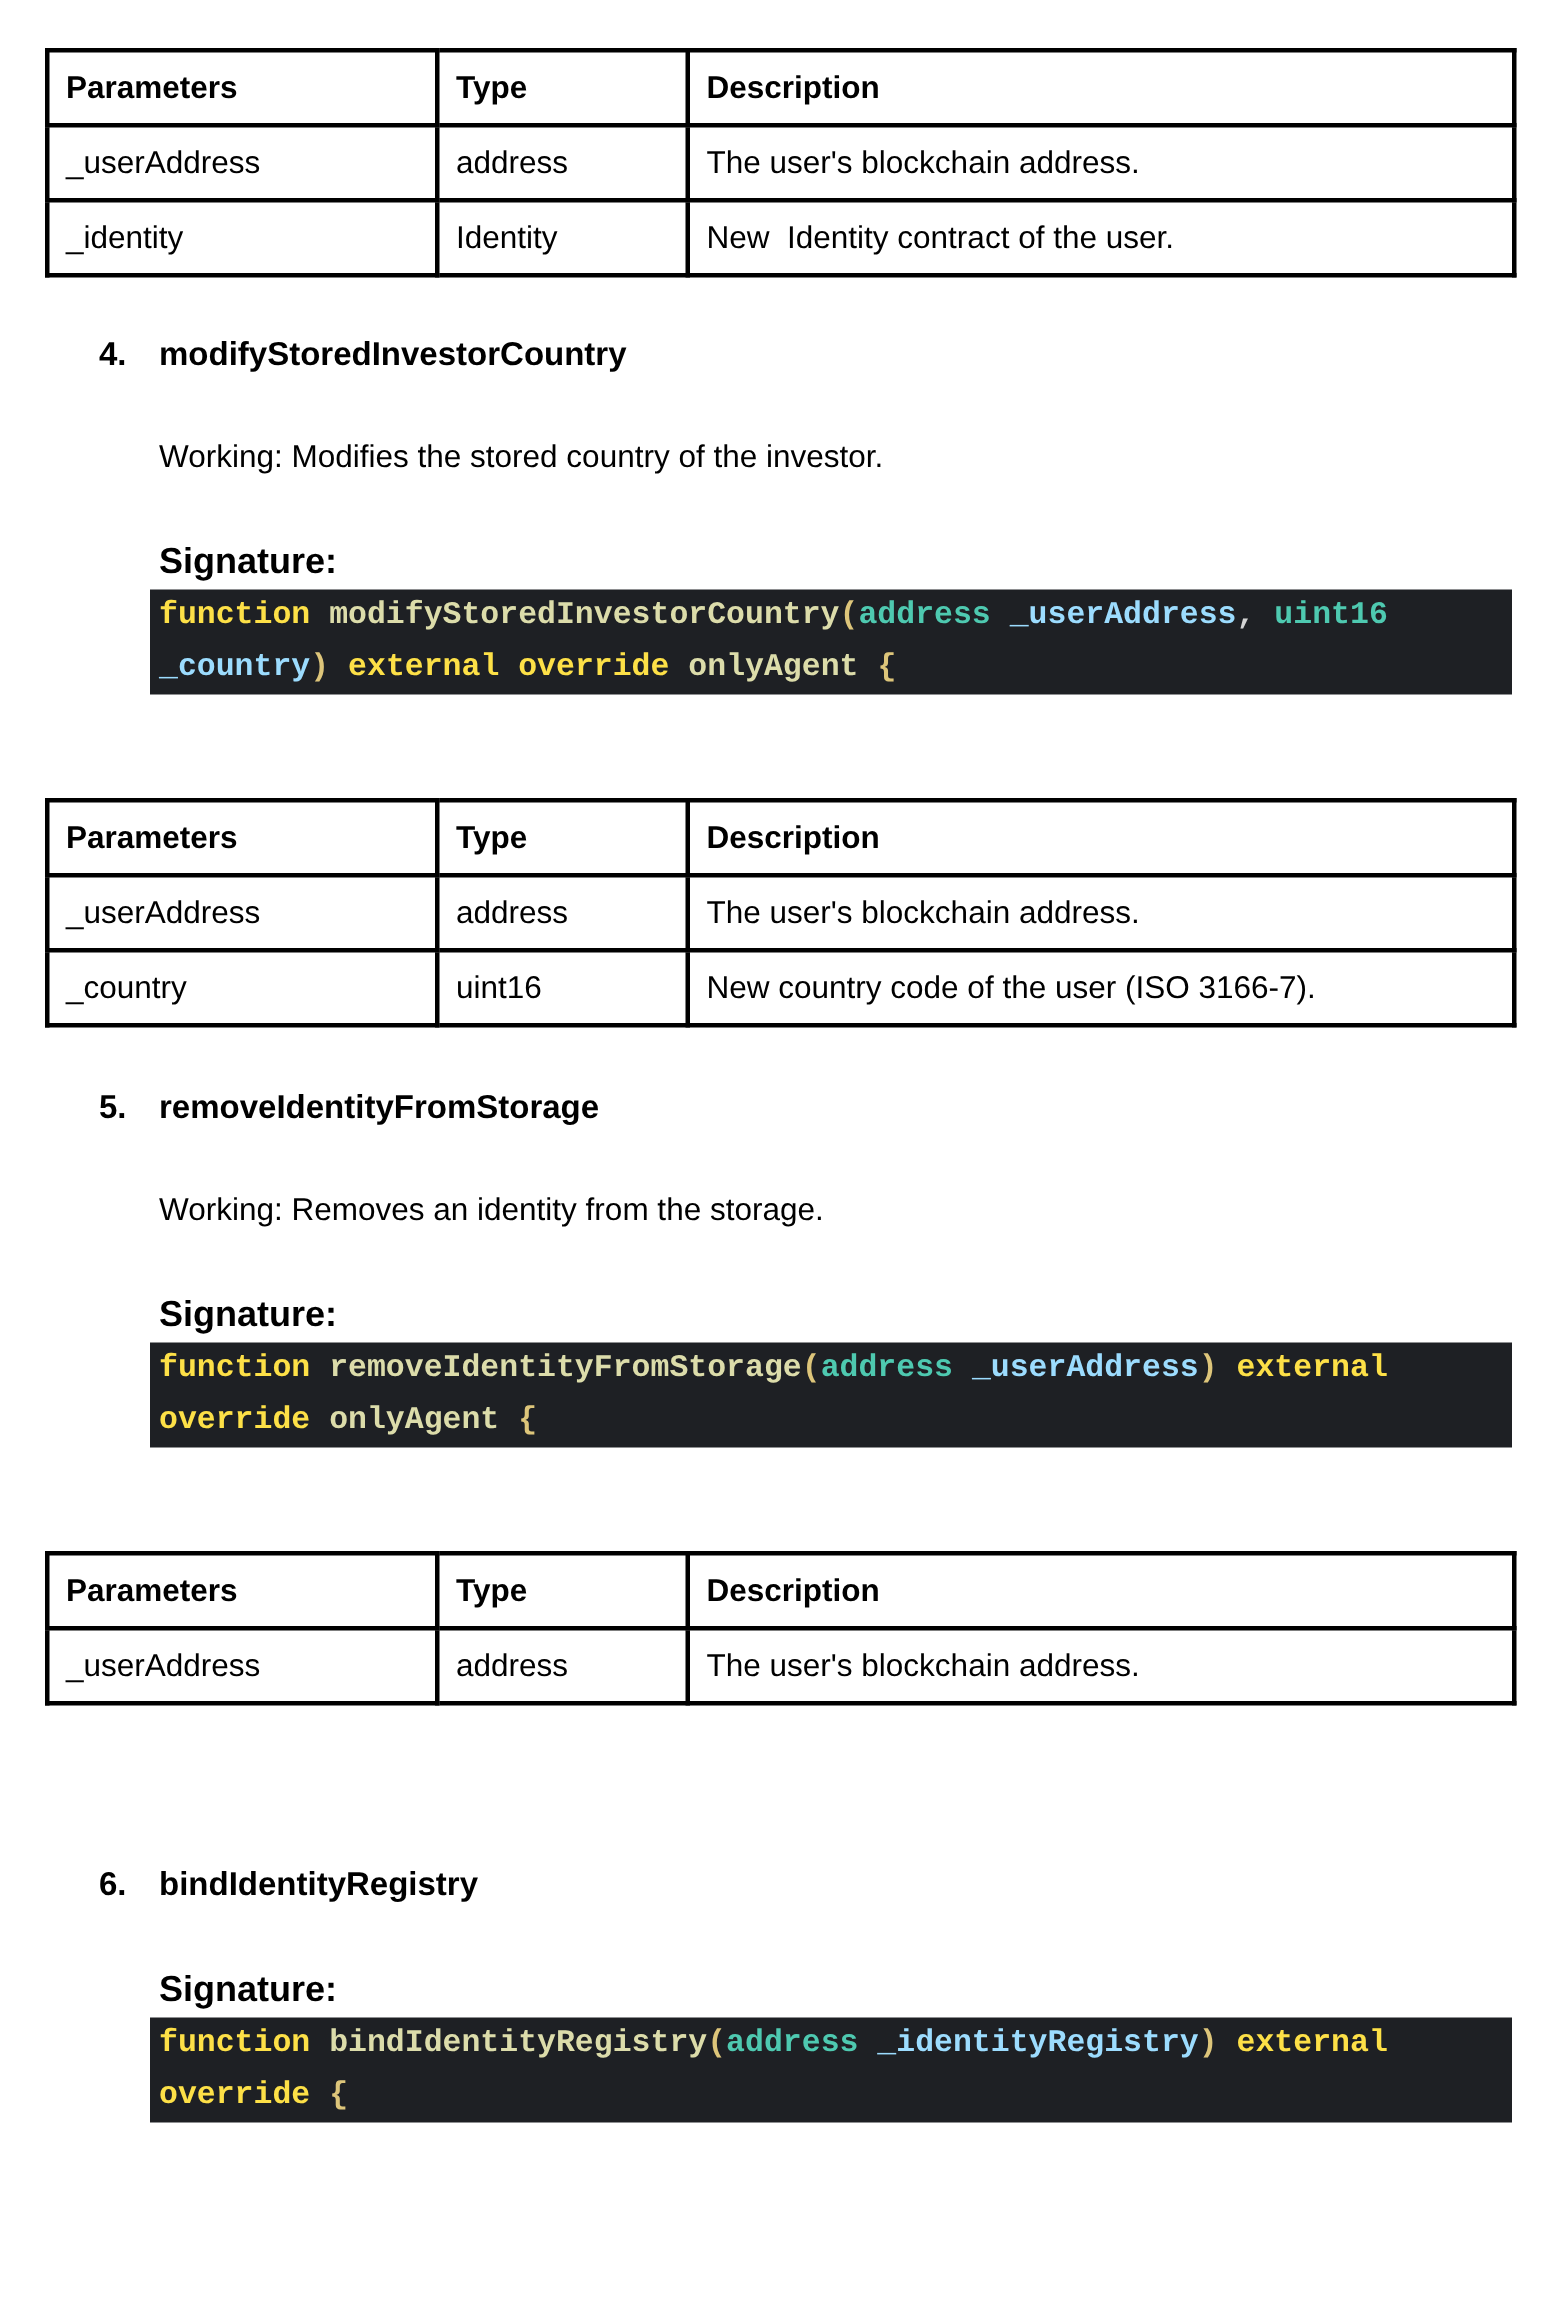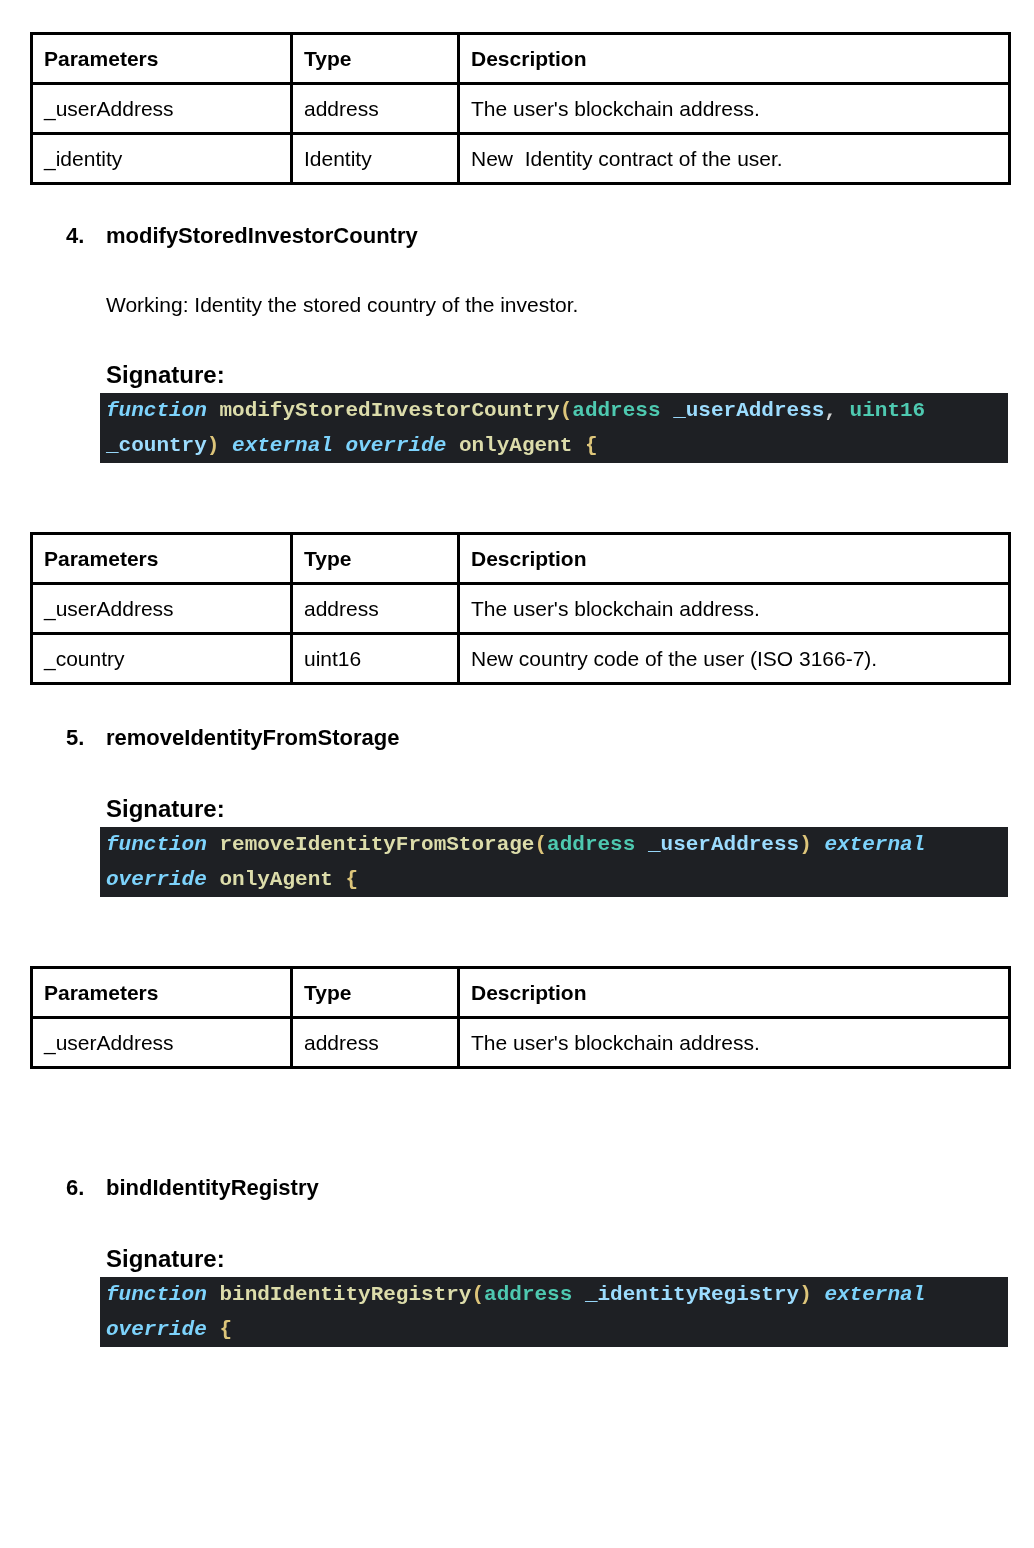--- a/index.html
+++ b/index.html
@@ -83,21 +83,21 @@
     font-weight:bold;
     font-size:21px;
     line-height:35px;
     padding:0;
   }
   .code .line {
     white-space:pre;
     padding-left:6px;
     height:35px;
   }
-  .tok-kw { color:#7dd3fc;font-style:italic; }  
+  .tok-kw { color:#fde047; }  
   .tok-fn { color:#DCDCAA; }  
   .tok-ty { color:#4EC9B0; }  
   .tok-pa { color:#9CDCFE; }  
   .tok-pu { color:#D4D4D4; }  
   .tok-br { color:#DDC57A; }  
 </style>
 </head>
 <body>
 
 <div class="page">
@@ -125,21 +125,21 @@
       <td>New  Identity contract of the user.</td>
     </tr>
   </tbody>
     </table>
 
   <div class="heading" id="heading-4">
     <span class="num">4.</span>
     <span class="ttl">modifyStoredInvestorCountry</span>
   </div>
   <div class="working" id="working-4">
-    <span class="lbl">Working:</span><span class="txt"> Identity the stored country of the investor.</span>
+    <span class="lbl">Working:</span><span class="txt"> Modifies the stored country of the investor.</span>
   </div>
   <div class="signature-label" id="signature-4">Signature:</div>
   <div class="code">
     <div class="line"><span class="tok-kw">function </span><span class="tok-fn">modifyStoredInvestorCountry</span><span class="tok-br">(</span><span class="tok-ty">address </span><span class="tok-pa">_userAddress</span><span class="tok-pu">, </span><span class="tok-ty">uint16</span></div>
     <div class="line"><span class="tok-pa">_country</span><span class="tok-br">) </span><span class="tok-kw">external </span><span class="tok-kw">override </span><span class="tok-fn">onlyAgent </span><span class="tok-br">{</span></div>
   </div>
 
   <table class="params" id="table-2">
     <colgroup>
         <col class="c1">
@@ -162,20 +162,23 @@
       <td>uint16</td>
       <td>New country code of the user (ISO 3166-7).</td>
     </tr>
   </tbody>
     </table>
 
   <div class="heading" id="heading-5">
     <span class="num">5.</span>
     <span class="ttl">removeIdentityFromStorage</span>
   </div>
+  <div class="working" id="working-5">
+    <span class="lbl">Working:</span><span class="txt"> Removes an identity from the storage.</span>
+  </div>
   <div class="signature-label" id="signature-5">Signature:</div>
   <div class="code">
     <div class="line"><span class="tok-kw">function </span><span class="tok-fn">removeIdentityFromStorage</span><span class="tok-br">(</span><span class="tok-ty">address </span><span class="tok-pa">_userAddress</span><span class="tok-br">) </span><span class="tok-kw">external</span></div>
     <div class="line"><span class="tok-kw">override </span><span class="tok-fn">onlyAgent </span><span class="tok-br">{</span></div>
   </div>
 
   <table class="params" id="table-3">
     <colgroup>
         <col class="c1">
         <col class="c2">

